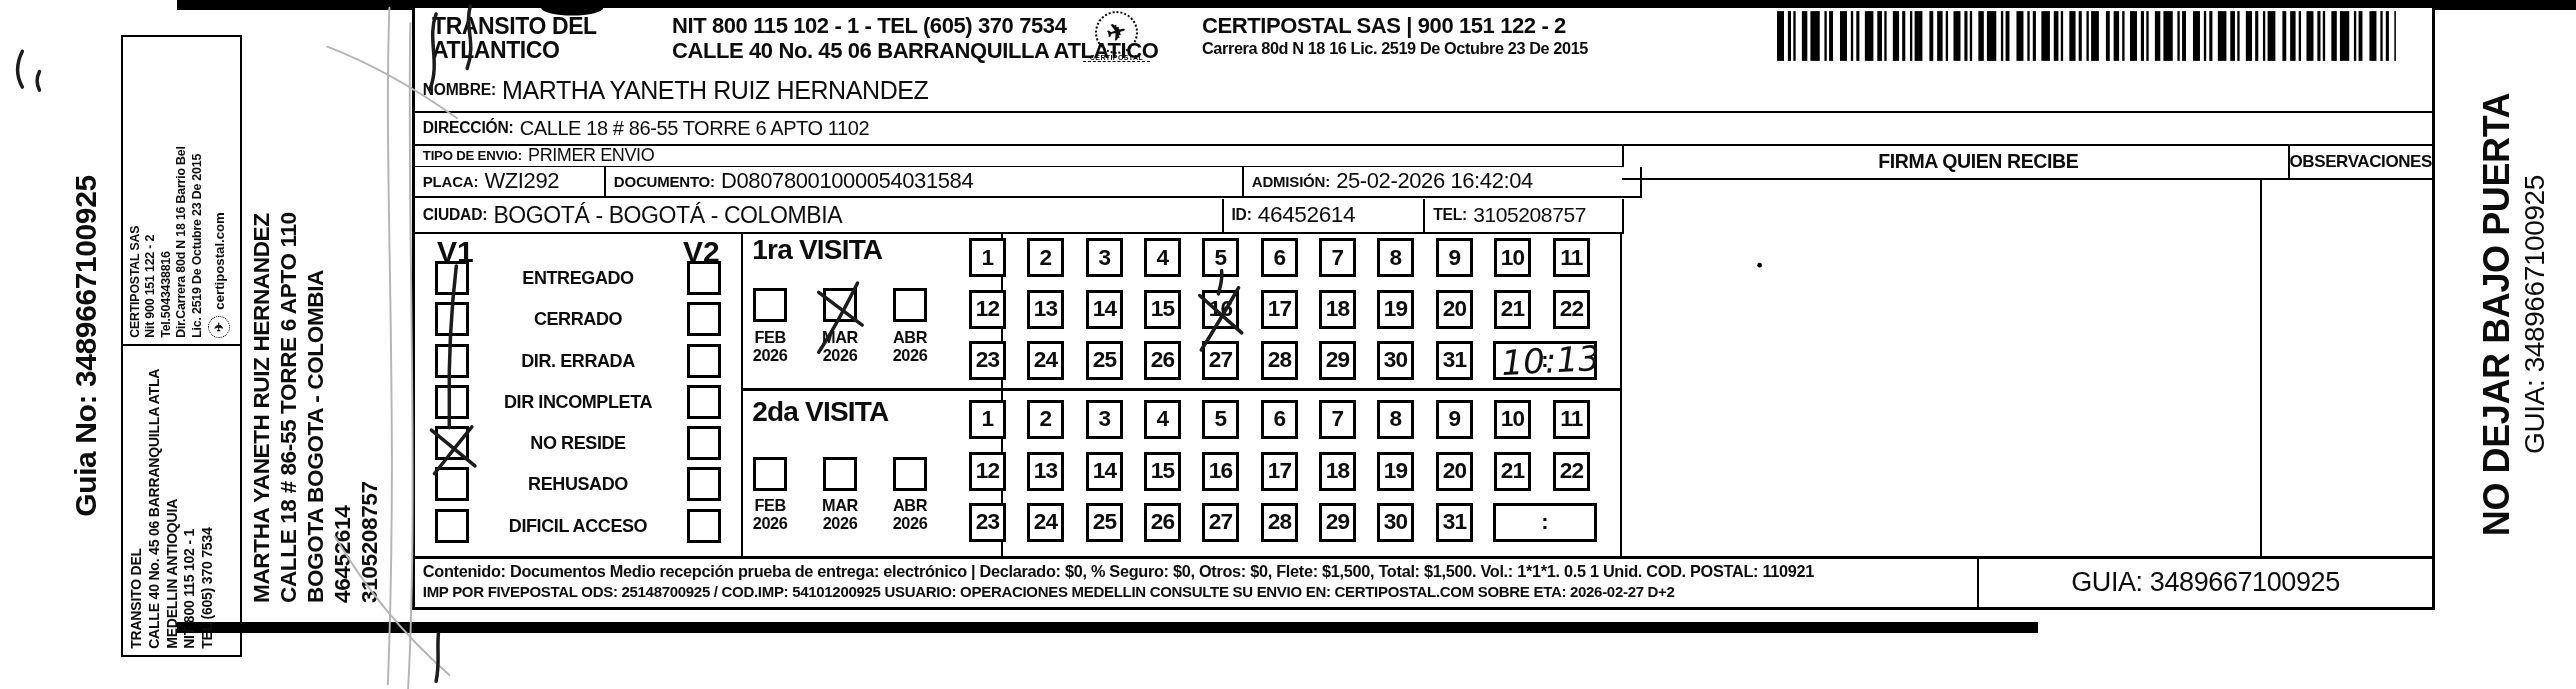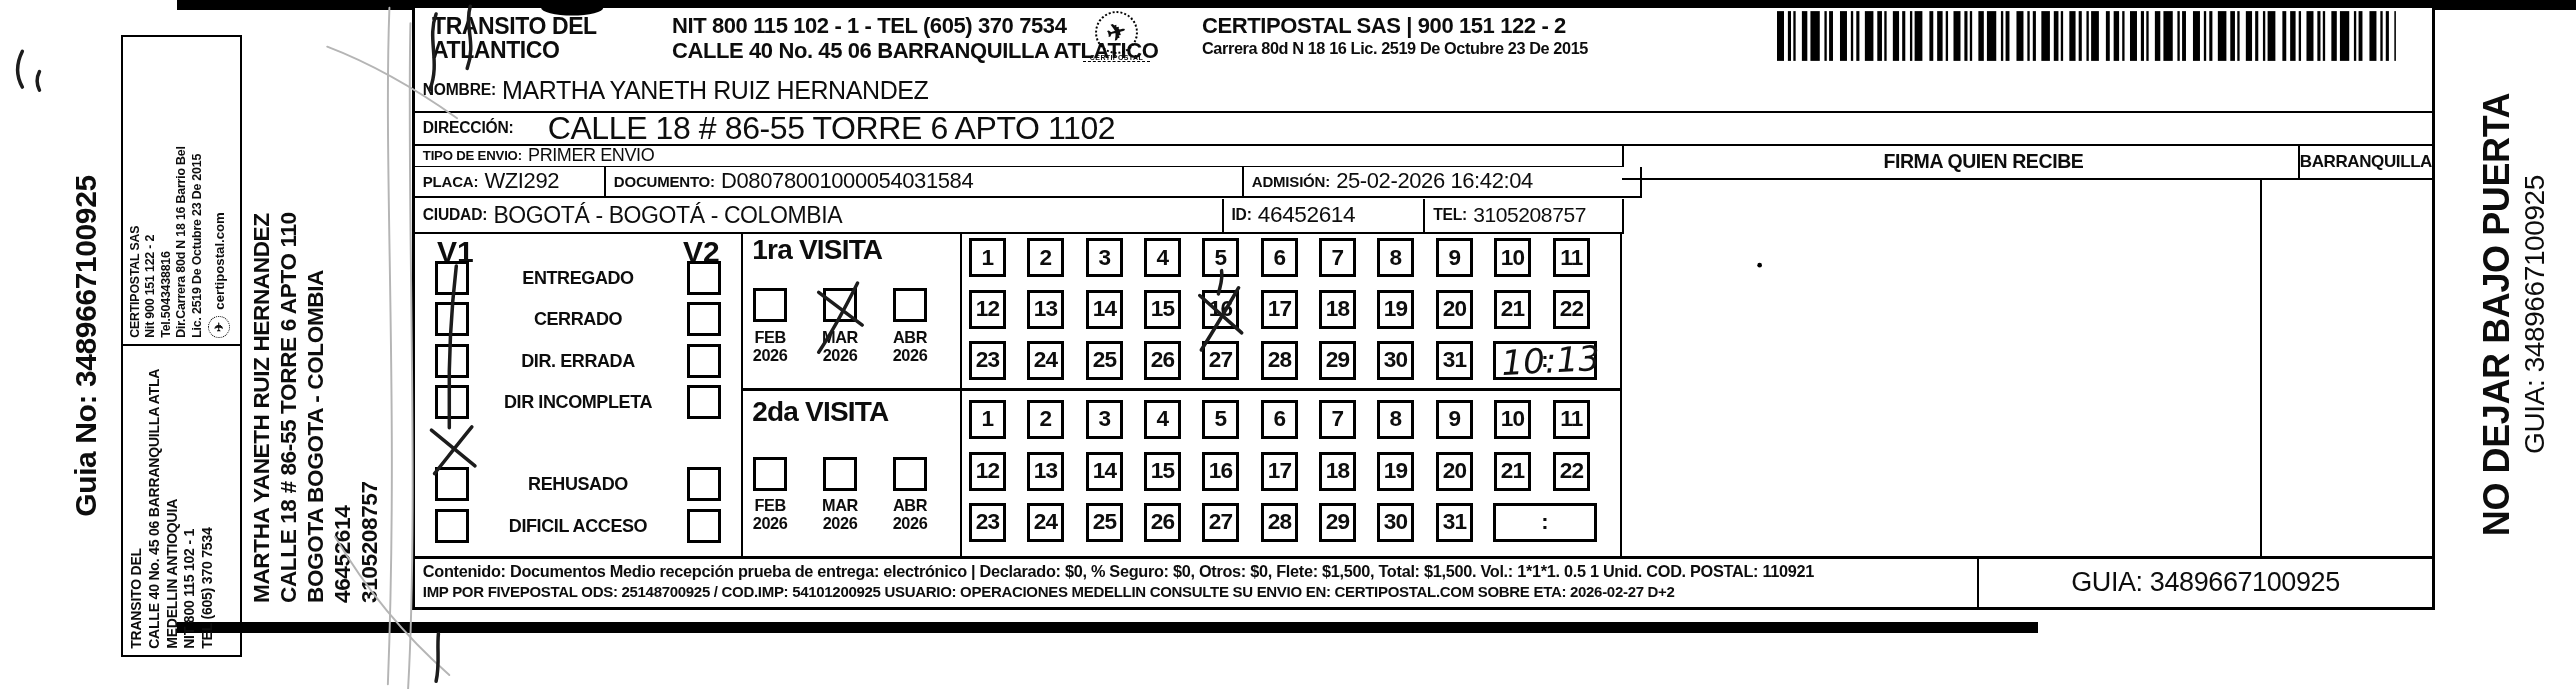--- a/index.html
+++ b/index.html
@@ -23,21 +23,21 @@
   .hdr-right .l2{font-size:16.3px;font-weight:700;letter-spacing:-0.4px;}
   .barcode{position:absolute;left:1362px;top:3.1px;}
   
   .row{position:absolute;left:0;border-bottom:2.3px solid #000;display:flex;align-items:center;box-sizing:border-box;background:#fff;}
   .lbl{font-weight:700;font-size:15.6px;padding:0 6.2px 0 7.8px;letter-spacing:-0.2px;white-space:nowrap;}
   .val{font-size:23px;letter-spacing:-0.4px;white-space:nowrap;}
   .cell{height:100%;display:flex;align-items:center;border-right:2.3px solid #000;box-sizing:border-box;}
   .cell:last-child{border-right:none;}
   
   .p-check{position:absolute;left:0;top:226px;width:328px;height:323px;border-right:2.3px solid #000;box-sizing:border-box;}
-  .p-month{position:absolute;left:328px;top:226px;width:219px;height:323px;border-right:2.3px solid #000;box-sizing:border-box;}
+  .p-month{position:absolute;left:328px;top:226px;width:260px;height:323px;border-right:2.3px solid #000;box-sizing:border-box;}
   .p-cal{position:absolute;left:547px;top:226px;width:660px;height:323px;border-right:2.3px solid #000;box-sizing:border-box;}
   .mid-divider{position:absolute;left:328px;top:380px;width:879px;height:3.1px;background:#000;}
   .vh{position:absolute;top:1.6px;font-size:30px;font-weight:700;}
   .opt{position:absolute;left:0;width:100%;height:34px;}
   .cb{position:absolute;width:34px;height:34px;border:3.1px solid #000;box-sizing:border-box;background:#fff;}
   .opt-label{position:absolute;left:54px;right:54px;text-align:center;font-weight:700;font-size:18px;line-height:34px;letter-spacing:-0.4px;}
   .vtitle{position:absolute;left:9.3px;font-size:28px;font-weight:700;letter-spacing:-0.8px;white-space:nowrap;}
   .mcb{position:absolute;width:34px;height:34px;border:3.1px solid #000;box-sizing:border-box;}
   .mlbl{position:absolute;width:62px;text-align:center;font-weight:700;font-size:16.3px;line-height:1.1;letter-spacing:-0.4px;}
   .day{position:absolute;width:37px;height:39px;border:3.1px solid #000;box-sizing:border-box;display:flex;
@@ -215,21 +215,21 @@
           <rect x="794" y="0" width="2" height="64" fill="#000"></rect>
         </svg>
     </div>
 
     <div class="row" style="top:62px;width:2017px;height:43px;">
       <span class="lbl">NOMBRE:</span>
       <span class="val" style="font-size:25px;">MARTHA YANETH RUIZ HERNANDEZ</span>
     </div>
     <div class="row" style="top:105px;width:2017px;height:33px;">
       <span class="lbl">DIRECCIÓN:</span>
-      <span class="val" style="font-size:32px;margin-left:28px;">CALLE 18 # 86-55 TORRE 6 APTO 1102</span>
+      <span class="val" style="font-size:20px;">CALLE 18 # 86-55 TORRE 6 APTO 1102</span>
     </div>
     <div class="row" style="top:138px;width:1209px;height:22px;border-right:2.3px solid #000;">
       <span class="lbl" style="font-size:13.2px;">TIPO DE ENVIO:</span>
       <span class="val" style="font-size:18px;">PRIMER ENVIO</span>
     </div>
     <div class="row" style="top:159px;width:1227px;height:31px;border-right:2.3px solid #000;">
       <div class="cell" style="width:191px;">
         <span class="lbl" style="font-size:15px;">PLACA:</span>
         <span class="val" style="font-size:22px;">WZI292</span>
       </div>
@@ -271,20 +271,25 @@
           <span class="cb" style="left: 272px;"></span>
         </div>
         <div class="opt" style="top: 110px;">
           <span class="cb" style="left: 20px;"></span>
           <span class="opt-label">DIR. ERRADA</span>
           <span class="cb" style="left: 272px;"></span>
         </div>
         <div class="opt" style="top: 151px;">
           <span class="cb" style="left: 20px;"></span>
           <span class="opt-label">DIR INCOMPLETA</span>
+          <span class="cb" style="left: 272px;"></span>
+        </div>
+        <div class="opt" style="top: 192px;">
+          <span class="cb" style="left: 20px;"></span>
+          <span class="opt-label">NO RESIDE</span>
           <span class="cb" style="left: 272px;"></span>
         </div>
         <div class="opt" style="top: 275px;">
           <span class="cb" style="left: 20px;"></span>
           <span class="opt-label">DIFICIL ACCESO</span>
           <span class="cb" style="left: 272px;"></span>
         </div>
         <div class="opt" style="top: 233px;">
           <span class="cb" style="left: 20px;"></span>
           <span class="opt-label">REHUSADO</span>
@@ -391,21 +396,21 @@
         <div class="day" style="left: 357px; top: 269px;">29</div>
         <div class="day" style="left: 415px; top: 269px;">30</div>
         <div class="day" style="left: 474px; top: 269px;">31</div>
         <div class="timebox" style="left: 531px; top: 269px;">:</div>
       </div>
     <div class="mid-divider"></div>
 
     <div class="rp">
       <div class="rp-head">
         <div class="rp-firma">FIRMA QUIEN RECIBE</div>
-        <div class="rp-obs">BARRANQUILLA</div>
+        <div class="rp-obs">OBSERVACIONES</div>
       </div>
       <div class="rp-divider"></div>
       <div class="rp-firma-area"></div>
       <div class="rp-obs-area"></div>
     </div>
 
     <div class="foot">
       <div class="foot-left">
         <div class="fl1">Contenido: Documentos Medio recepción prueba de entrega: electrónico | Declarado: $0, % Seguro: $0, Otros: $0, Flete: $1,500, Total: $1,500. Vol.: 1*1*1. 0.5  1 Unid. COD. POSTAL: 110921</div>
         <div class="fl2">IMP POR FIVEPOSTAL ODS: 25148700925 / COD.IMP: 54101200925 USUARIO: OPERACIONES MEDELLIN CONSULTE SU ENVIO EN: CERTIPOSTAL.COM SOBRE ETA: 2026-02-27 D+2</div>

